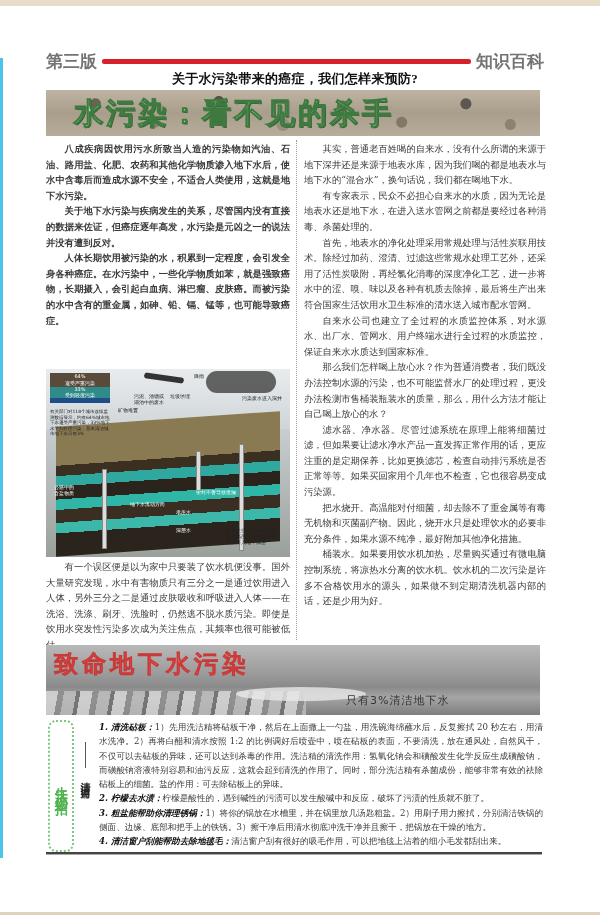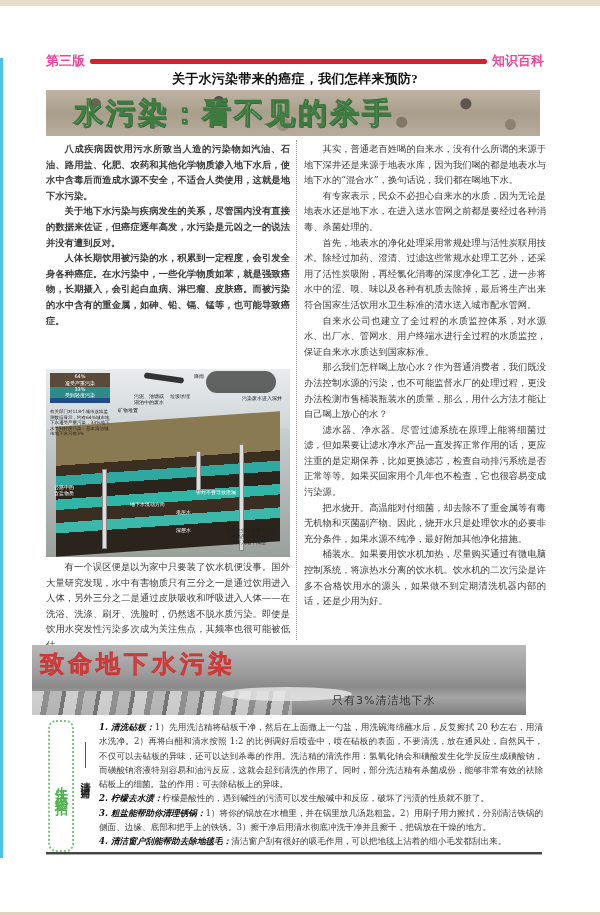--- a/index.html
+++ b/index.html
@@ -7,21 +7,21 @@
     width:600px; height:915px; position:relative; overflow:hidden;
     background:#ffffff;
     font-family:"DejaVu Serif","Liberation Serif",serif;
     color:#3a3a3a;
   }
   .top-border { position:absolute; left:0; top:0; width:600px; height:6px; background:#e8dccb; }
   .bottom-border { position:absolute; left:0; bottom:0; width:600px; height:3px; background:#e0d2be; }
   .left-accent { position:absolute; left:0; top:58px; width:3px; height:800px; background:#4cc3e8; }
 
   .header { position:absolute; left:46px; top:53px; width:498px; height:16px; display:flex; align-items:center; }
-  .edition, .section { font-family:"DejaVu Sans","Liberation Sans",sans-serif; font-size:13px; color:#ec4899; font-weight:bold; white-space:nowrap; }
+  .edition, .section { font-family:"DejaVu Sans","Liberation Sans",sans-serif; font-size:17px; color:#737373; font-weight:bold; white-space:nowrap; }
   .red-rule { flex:1; height:5px; background:#d8202a; margin:0 5px; border-radius:2px; }
 
   .headline { position:absolute; left:46px; top:70px; width:498px; text-align:center;
     font-family:Liberation Serif, serif; font-weight:bold; font-size:13px; color:#111; letter-spacing:0.3px; }
 
   .banner1 { position:absolute; left:46px; top:90px; width:494px; height:46px; overflow:hidden;
     background:
       radial-gradient(circle at 10% 30%, #6b6256 0 5px, transparent 6px),
       radial-gradient(circle at 22% 70%, #8a7f70 0 5px, transparent 6px),
       radial-gradient(circle at 35% 25%, #55504a 0 5px, transparent 6px),
@@ -52,21 +52,21 @@
   .ig-legend .bar1 { height:14px; background:#5a4a3a; color:#fff; font-size:5px; text-align:center; font-family:"DejaVu Sans",sans-serif; line-height:7px; }
   .ig-legend .bar2 { height:11px; background:#2f8a8a; color:#fff; font-size:5px; text-align:center; font-family:"DejaVu Sans",sans-serif; line-height:5.5px; }
   .ig-legend .bar3 { height:5px; background:#1f4d8a; }
   .ig-note { position:absolute; left:4px; top:40px; width:62px; font-size:4.5px; line-height:5.5px; color:#222; font-family:"DejaVu Sans",sans-serif; }
   .ig-ground { position:absolute; left:10px; top:50px; width:224px; height:130px; transform:skewY(-4deg);
     background:linear-gradient(180deg,#8a7a52 0 30%,#3b2f22 30% 38%,#2fa8a0 38% 46%,#2a241c 46% 56%,#2fb6a6 56% 64%,#3a2e22 64% 74%,#3bb8aa 74% 82%,#2a241c 82% 100%); }
   .ig-well { position:absolute; width:3px; background:#ddd; border:1px solid #888; }
   .ig-label { position:absolute; font-size:5px; color:#fff; font-family:"DejaVu Sans",sans-serif; }
   .ig-label.dark { color:#222; }
 
-  .banner2 { position:absolute; left:32px; top:645px; width:494px; height:70px; overflow:hidden;
+  .banner2 { position:absolute; left:46px; top:645px; width:494px; height:70px; overflow:hidden;
     background:linear-gradient(180deg,#b9b9b9 0%,#9c9c9c 40%,#8a8a8a 60%,#a5a5a5 75%,#7e7e7e 100%); }
   .b2-rocks { position:absolute; left:0; top:46px; width:260px; height:24px;
     background:repeating-linear-gradient(100deg,#d6d6d6 0 12px,#8d8d8d 12px 18px,#bcbcbc 18px 30px,#6f6f6f 30px 34px); opacity:.85; }
   .b2-foam { position:absolute; left:190px; top:42px; width:130px; height:14px; border-radius:50%; background:#e9e9e9; opacity:.8; }
   .b2-title { position:absolute; left:8px; top:3px; font-family:"DejaVu Sans","Liberation Sans",sans-serif;
     font-size:24px; font-weight:bold; color:#f25a5a; letter-spacing:4px; -webkit-text-stroke:0.6px #c73a3a; }
   .b2-sub { position:absolute; left:300px; top:48px; font-family:"DejaVu Sans","Liberation Sans",sans-serif; font-size:11px; color:#333; letter-spacing:1px; }
 
   .tips-badge { position:absolute; left:48px; top:720px; width:22px; height:128px; border:2px dotted #7ec87e; border-radius:8px;
     display:flex; align-items:center; justify-content:center; }

